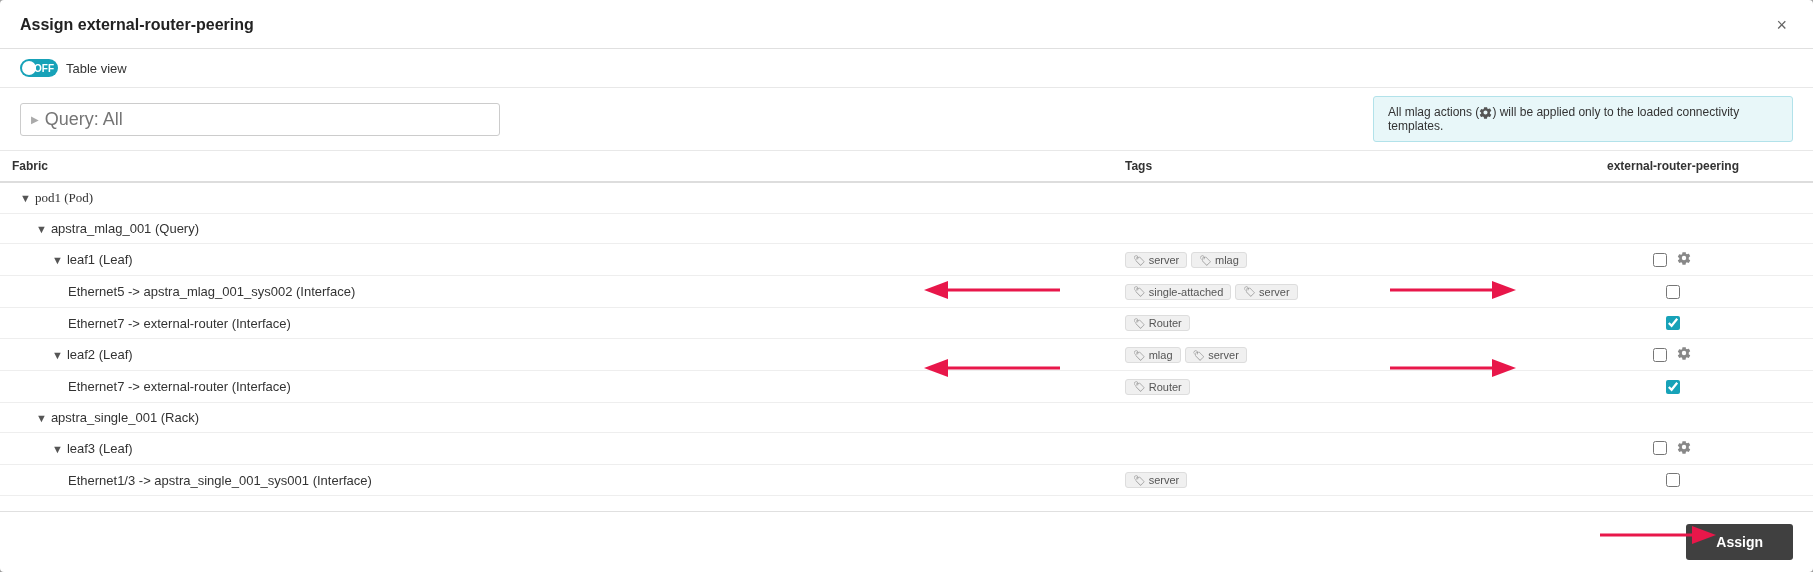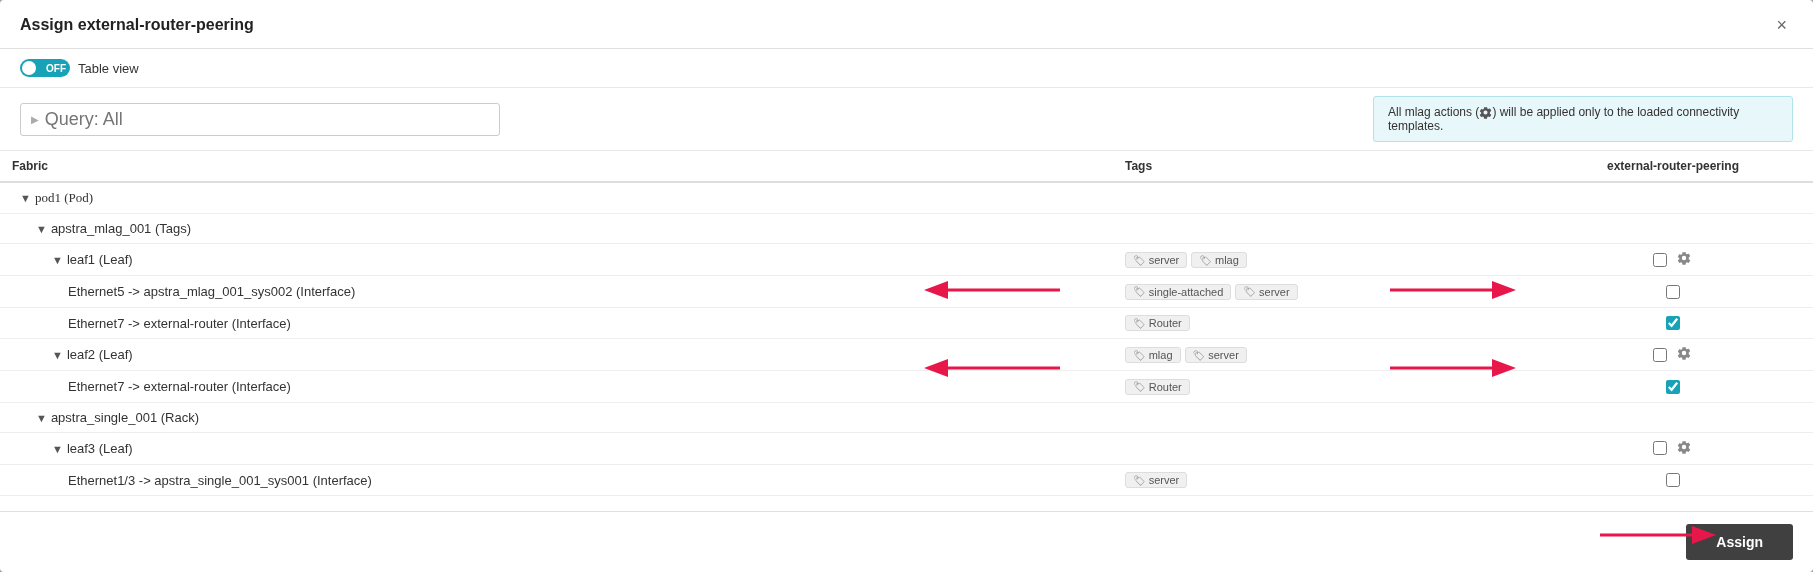--- a/index.html
+++ b/index.html
@@ -35,21 +35,21 @@
     .modal-toolbar {
       display: flex; align-items: center;
       padding: 10px 20px;
       border-bottom: 1px solid #e8e8e8;
     }
     .toggle-wrap {
       display: flex; align-items: center; gap: 8px;
     }
     .toggle {
       display: inline-flex; align-items: center;
-      width: 50px; height: 18px; border-radius: 10px;
+      width: 38px; height: 18px; border-radius: 10px;
       background: #17a2b8; cursor: pointer; position: relative;
       padding: 0 2px;
     }
     .toggle-thumb {
       width: 14px; height: 14px; border-radius: 50%;
       background: #fff; position: absolute; left: 2px;
     }
     .toggle-off-label {
       font-size: 10px; font-weight: 700; color: #fff;
       position: absolute; right: 4px;
@@ -188,21 +188,21 @@
             <th class="col-erp">external-router-peering</th>
           </tr>
         </thead>
         <tbody id="table-body">
         <tr>
               <td class="indent-1"><span class="tree-toggle">▼</span><span>pod1 (Pod)</span></td>
               <td class="col-tags"></td>
               <td class="col-erp"></td>
             </tr>
             <tr>
-              <td class="indent-2"><span class="tree-toggle">▼</span><span>apstra_mlag_001 (Tags)</span></td>
+              <td class="indent-2"><span class="tree-toggle">▼</span><span>apstra_mlag_001 (Query)</span></td>
               <td class="col-tags"></td>
               <td class="col-erp"></td>
             </tr>
             <tr>
               <td class="indent-3"><span class="tree-toggle">▼</span><span>leaf1 (Leaf)</span></td>
               <td class="col-tags"><span class="tag-badge">
                   <span class="tag-icon">🏷</span>
                   <span>server</span>
                 </span><span class="tag-badge">
                   <span class="tag-icon">🏷</span>

